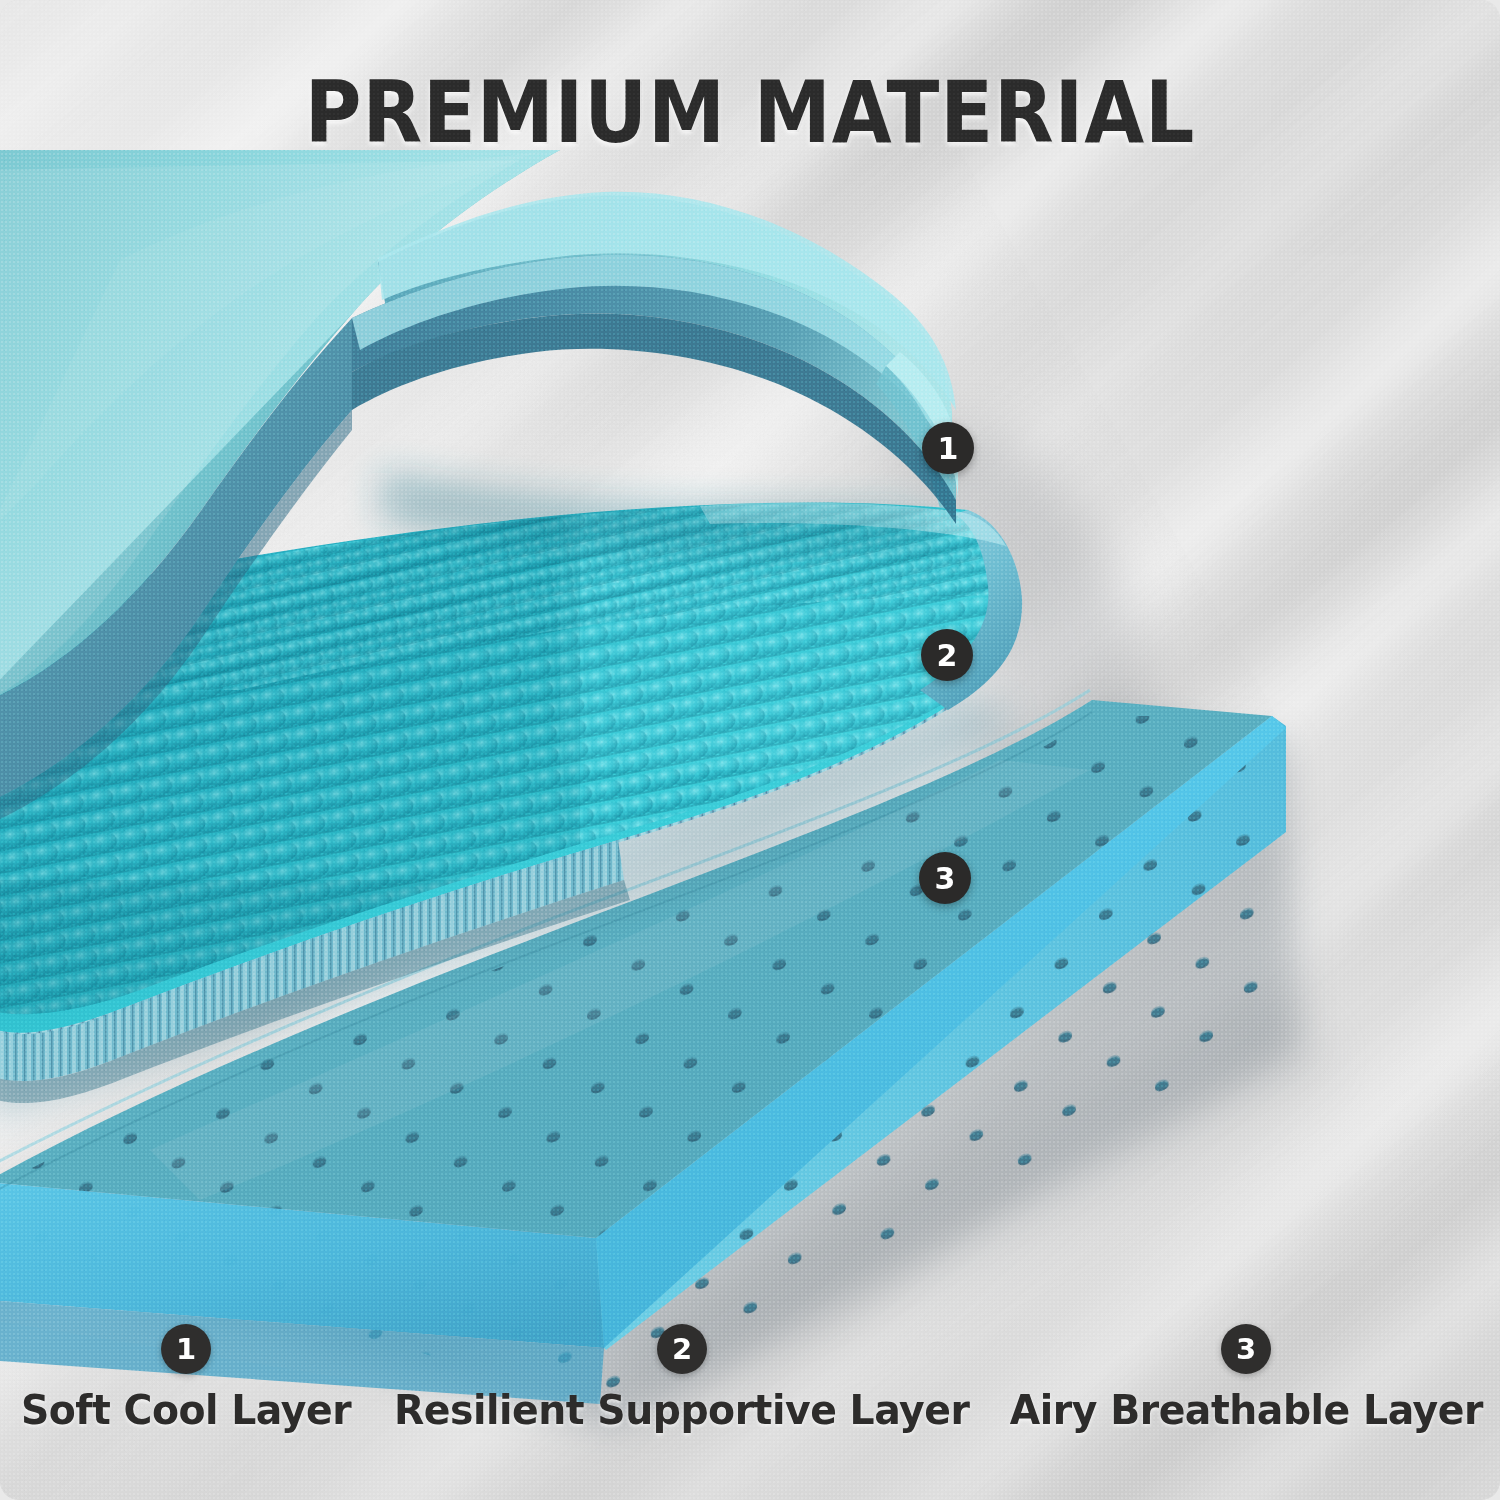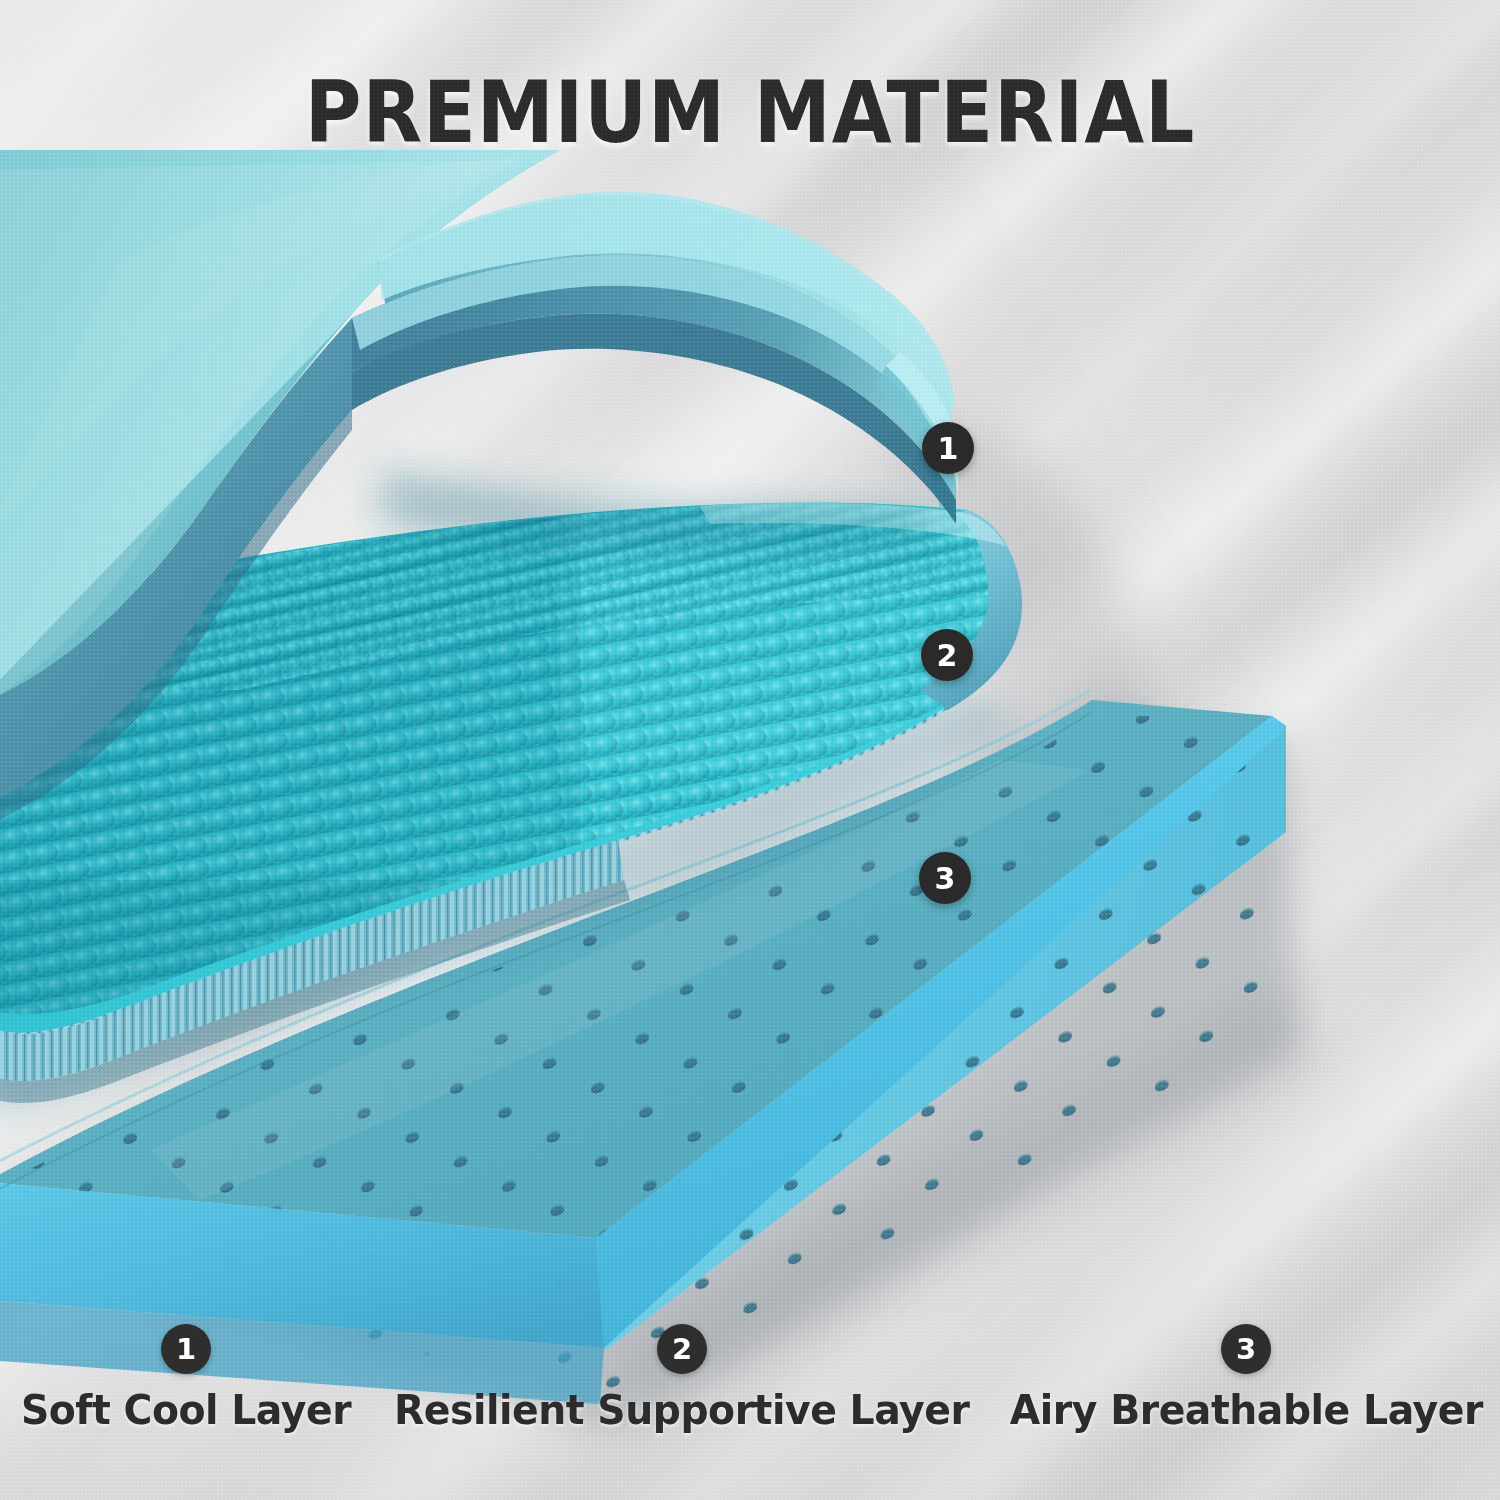--- a/index.html
+++ b/index.html
@@ -5,20 +5,21 @@
   html,body{margin:0;padding:0;}
   body{
     width:1500px;height:1500px;
     font-family:"Liberation Sans", sans-serif;
     background:#e9e9e9;
     overflow:hidden;
   }
   #stage{
     position:relative;width:1500px;height:1500px;overflow:hidden;
     background:#e6e6e6;
+    border-radius:19px;
   }
 
   
   .bg-base{
     position:absolute;inset:0;
     background:
       radial-gradient(1100px 900px at 28% 62%, #f7f7f7 0%, #efefef 40%, #e4e4e4 78%, #dedede 100%);
   }
   .bg-streaks{
     position:absolute;inset:-20%;

